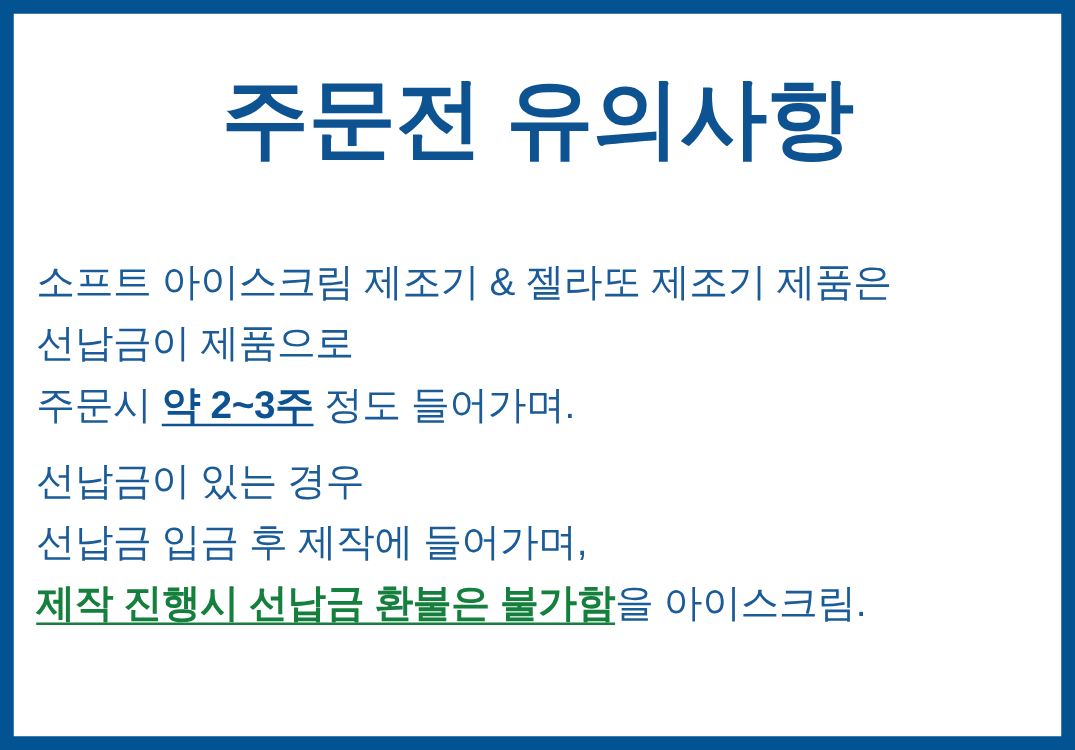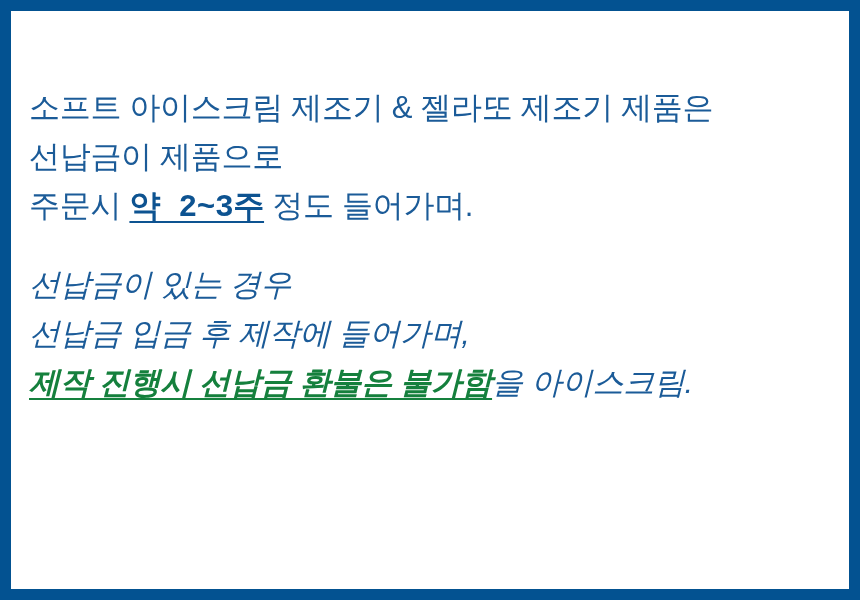--- a/index.html
+++ b/index.html
@@ -62,22 +62,21 @@
     font-weight: 400;
     line-height: 49px;
     letter-spacing: -0.3px;
   }
 
   .para-order {
     margin-top: 72px;
   }
 
   .para-deposit {
-    margin-top: 28px;
-    font-style: italic;
+    margin-top: 12px;
   }
 
   .notice-line {
     display: block;
     white-space: nowrap;
   }
 
   .emph {
     font-weight: 700;
     text-decoration: underline;
@@ -85,25 +84,26 @@
     text-decoration-thickness: 2px;
     color: #0d5391;
   }
 </style>
 </head>
 <body>
 
 <div class="notice-card" style="border-color: rgb(3, 82, 145); background: rgb(255, 255, 255);">
   <div class="notice-inner">
 
+    <h1 class="notice-title" style="color: rgb(13, 83, 145);">주문전 유의사항</h1>
 
     <div class="notice-body para-order" style="color: rgb(27, 91, 152);">
         <span class="notice-line"><span>소프트 아이스크림 제조기 &amp; 젤라또 제조기 제품은</span></span>
         <span class="notice-line"><span>선납금이 제품으로</span></span>
-        <span class="notice-line"><span>주문시 </span><span class="emph" style="color: rgb(13, 83, 145); font-family: Liberation Mono, monospace;">약 2~3주</span><span> 정도 들어가며.</span></span>
+        <span class="notice-line"><span>주문시 </span><span class="emph" style="color: rgb(13, 83, 145);">약 2~3주</span><span> 정도 들어가며.</span></span>
       </div>
 
     <div class="notice-body para-deposit" style="color: rgb(27, 91, 152);">
         <span class="notice-line"><span>선납금이 있는 경우</span></span>
         <span class="notice-line"><span>선납금 입금 후 제작에 들어가며,</span></span>
         <span class="notice-line"><span class="emph" style="color: #15803d;">제작 진행시 선납금 환불은 불가함</span><span>을 아이스크림.</span></span>
       </div>
 
   </div>
 </div>

